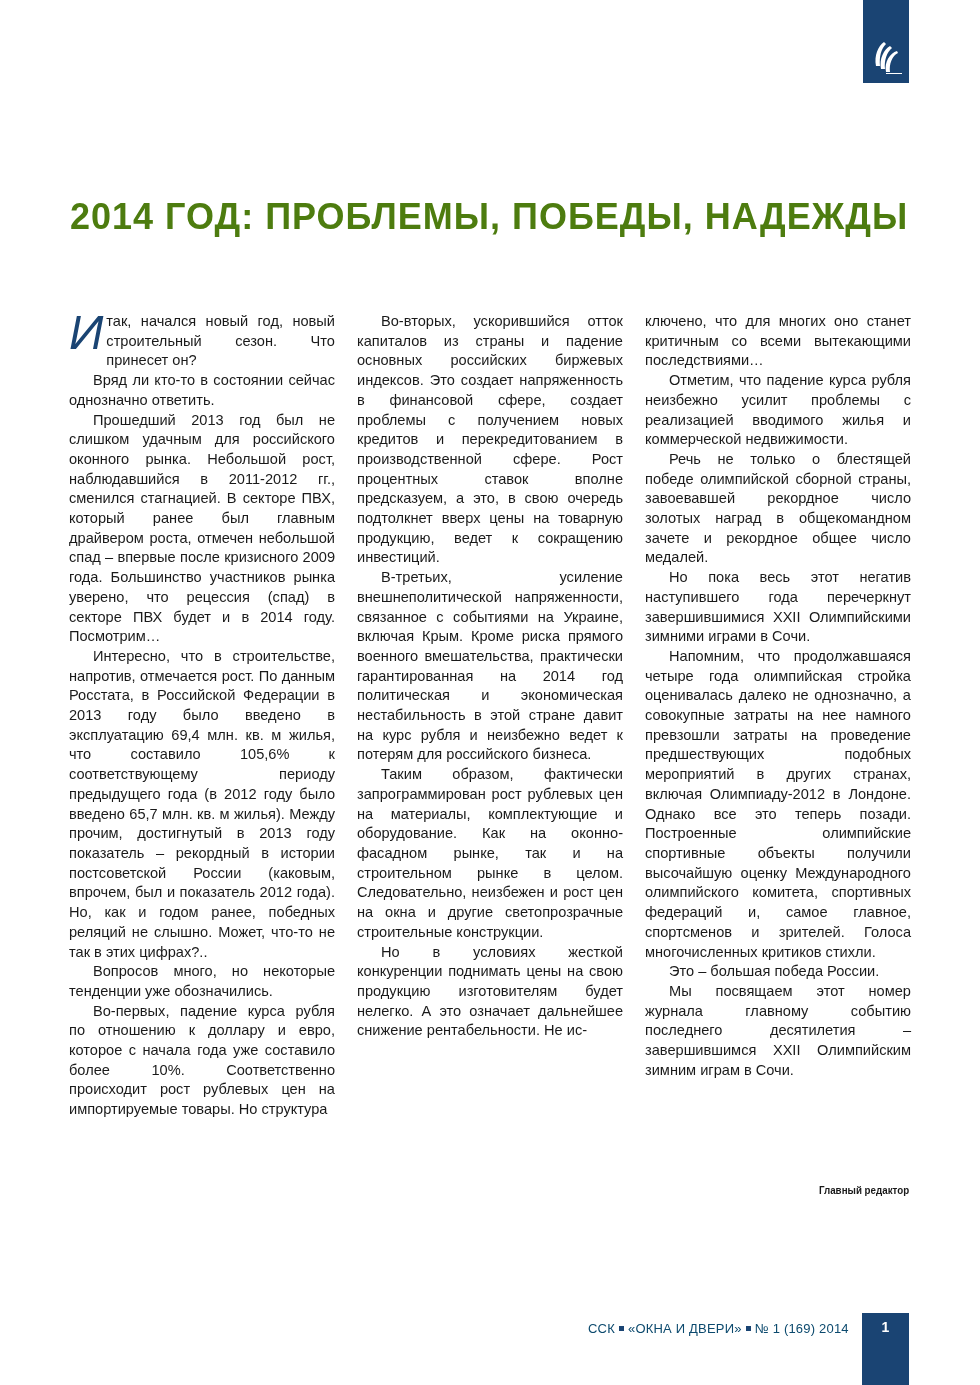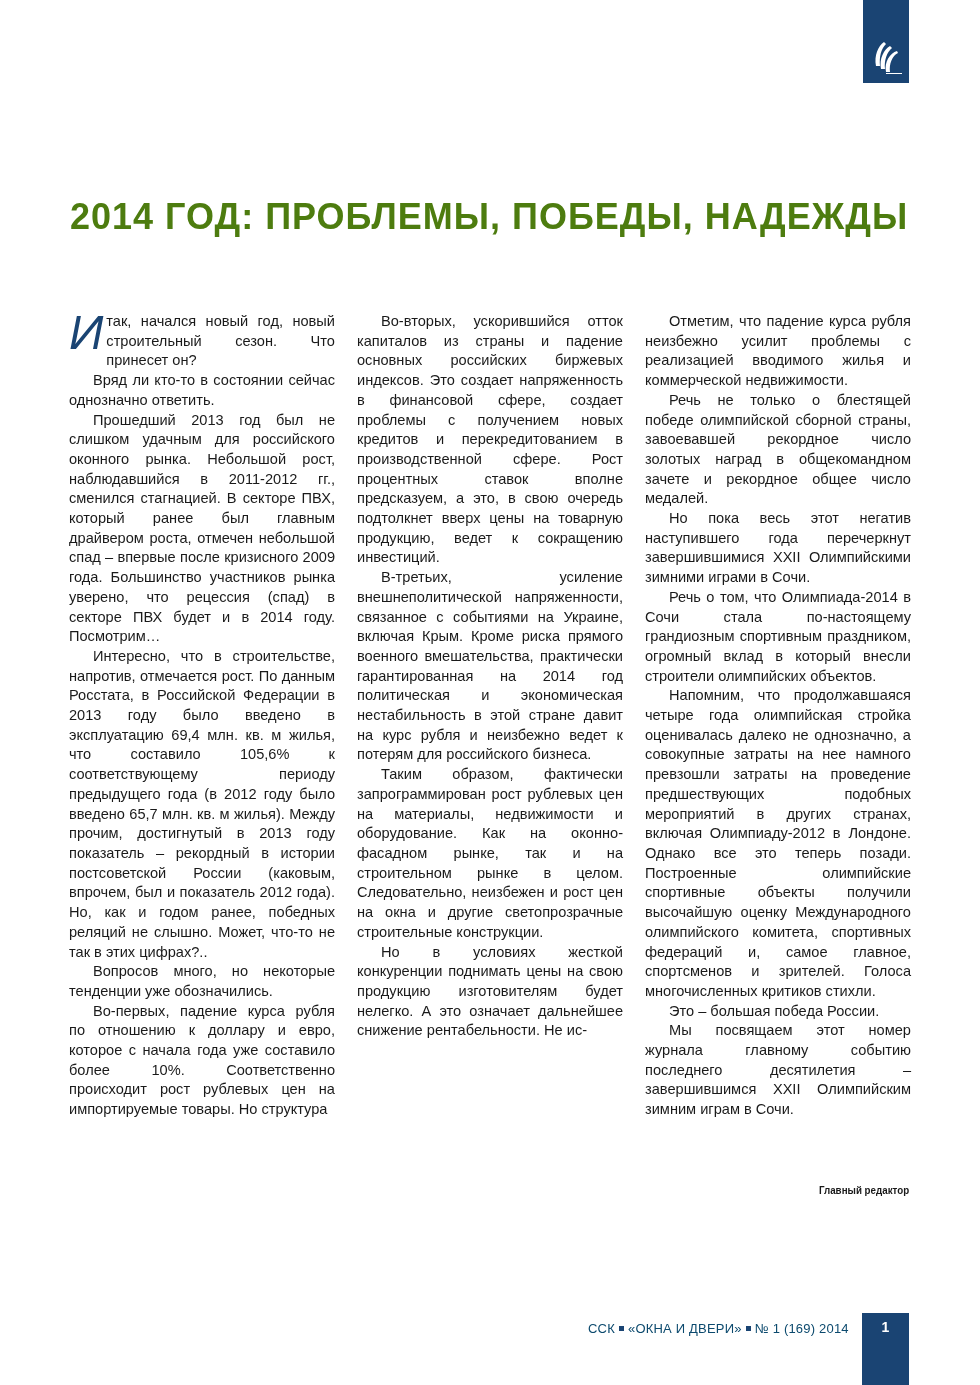--- a/index.html
+++ b/index.html
@@ -139,28 +139,28 @@
     <p class="noindent"><span class="dropcap">И</span><span>так, начался новый год, новый строительный сезон. Что принесет он?</span></p>
     <p>Вряд ли кто-то в состоянии сейчас однозначно ответить.</p>
     <p>Прошедший 2013 год был не слишком удачным для российского оконного рынка. Небольшой рост, наблюдавшийся в 2011-2012 гг., сменился стагнацией. В секторе ПВХ, который ранее был главным драйвером роста, отмечен небольшой спад – впервые после кризисного 2009 года. Большинство участников рынка уверено, что рецессия (спад) в секторе ПВХ будет и в 2014 году. Посмотрим…</p>
     <p>Интересно, что в строительстве, напротив, отмечается рост. По данным Росстата, в Российской Федерации в 2013 году было введено в эксплуатацию 69,4 млн. кв. м жилья, что составило 105,6% к соответствующему периоду предыдущего года (в 2012 году было введено 65,7 млн. кв. м жилья). Между прочим, достигнутый в 2013 году показатель – рекордный в истории постсоветской России (каковым, впрочем, был и показатель 2012 года). Но, как и годом ранее, победных реляций не слышно. Может, что-то не так в этих цифрах?..</p>
     <p>Вопросов много, но некоторые тенденции уже обозначились.</p>
     <p>Во-первых, падение курса рубля по отношению к доллару и евро, которое с начала года уже составило более 10%. Соответственно происходит рост рублевых цен на импортируемые товары. Но структура</p>
   </div>
   <div class="col">
     <p>Во-вторых, ускорившийся отток капиталов из страны и падение основных российских биржевых индексов. Это создает напряженность в финансовой сфере, создает проблемы с получением новых кредитов и перекредитованием в производственной сфере. Рост процентных ставок вполне предсказуем, а это, в свою очередь подтолкнет вверх цены на товарную продукцию, ведет к сокращению инвестиций.</p>
     <p>В-третьих, усиление внешнеполитической напряженности, связанное с событиями на Украине, включая Крым. Кроме риска прямого военного вмешательства, практически гарантированная на 2014 год политическая и экономическая нестабильность в этой стране давит на курс рубля и неизбежно ведет к потерям для российского бизнеса.</p>
-    <p>Таким образом, фактически запрограммирован рост рублевых цен на материалы, недвижимости и оборудование. Как на оконно-фасадном рынке, так и на строительном рынке в целом. Следовательно, неизбежен и рост цен на окна и другие светопрозрачные строительные конструкции.</p>
+    <p>Таким образом, фактически запрограммирован рост рублевых цен на материалы, комплектующие и оборудование. Как на оконно-фасадном рынке, так и на строительном рынке в целом. Следовательно, неизбежен и рост цен на окна и другие светопрозрачные строительные конструкции.</p>
     <p>Но в условиях жесткой конкуренции поднимать цены на свою продукцию изготовителям будет нелегко. А это означает дальнейшее снижение рентабельности. Не ис-</p>
   </div>
   <div class="col">
+    <p class="noindent">ключено, что для многих оно станет критичным со всеми вытекающими последствиями…</p>
     <p>Отметим, что падение курса рубля неизбежно усилит проблемы с реализацией вводимого жилья и коммерческой недвижимости.</p>
     <p>Речь не только о блестящей победе олимпийской сборной страны, завоевавшей рекордное число золотых наград в общекомандном зачете и рекордное общее число медалей.</p>
     <p>Но пока весь этот негатив наступившего года перечеркнут завершившимися XXII Олимпийскими зимними играми в Сочи.</p>
-    <p>Речь о том, что Олимпиада-2014 в Сочи стала по-настоящему грандиозным спортивным праздником, огромный вклад в который внесли строители олимпийских объектов.</p>
     <p>Напомним, что продолжавшаяся четыре года олимпийская стройка оценивалась далеко не однозначно, а совокупные затраты на нее намного превзошли затраты на проведение предшествующих подобных мероприятий в других странах, включая Олимпиаду-2012 в Лондоне. Однако все это теперь позади. Построенные олимпийские спортивные объекты получили высочайшую оценку Международного олимпийского комитета, спортивных федераций и, самое главное, спортсменов и зрителей. Голоса многочисленных критиков стихли.</p>
     <p>Это – большая победа России.</p>
     <p>Мы посвящаем этот номер журнала главному событию последнего десятилетия – завершившимся XXII Олимпийским зимним играм в Сочи.</p>
   </div>
 </div>
 
 <div class="signature">Главный редактор</div>
 
 <div class="footer-text">
   <span>ССК</span><span class="sep"></span><span>«ОКНА И ДВЕРИ»</span><span class="sep"></span><span>№ 1 (169) 2014</span>

